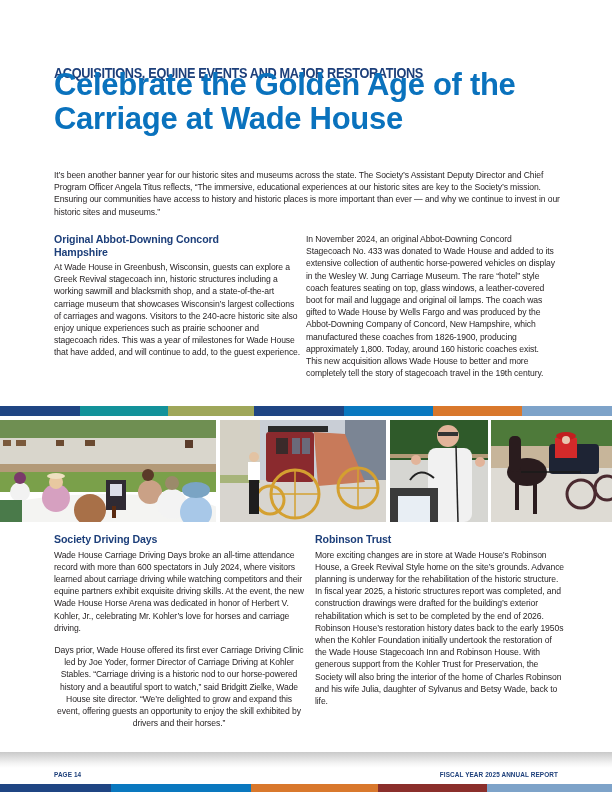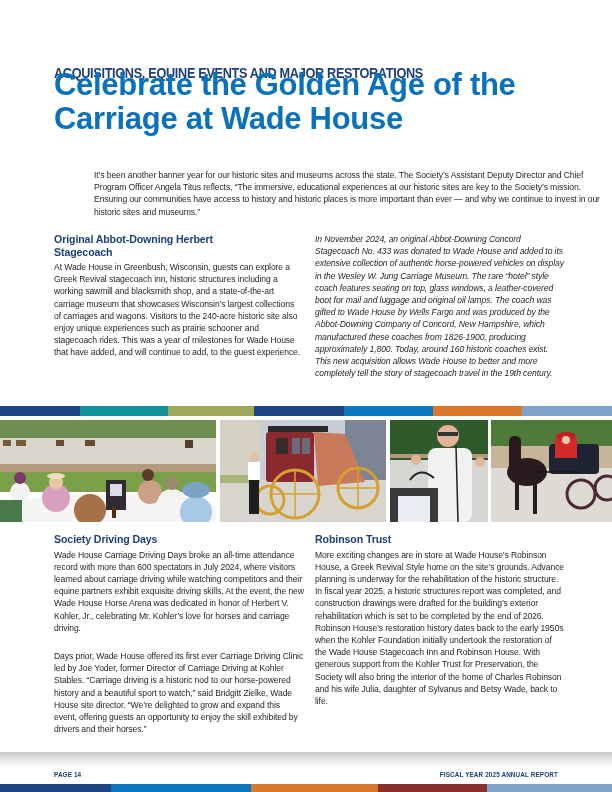--- a/index.html
+++ b/index.html
@@ -14,31 +14,31 @@
     }
     .title {
       position: absolute; left: 54px; top: 68px; width: 520px;
       font-family: "Liberation Sans", sans-serif; font-weight: 700;
       font-size: 31px; line-height: 34px; color: #0a72bd; letter-spacing: -0.3px;
     }
     .body-text {
       font-family: "Liberation Sans", sans-serif; font-size: 8.6px; line-height: 12.2px;
       color: #231f20; letter-spacing: -0.1px;
     }
-    .intro { position: absolute; left: 54px; top: 169px; width: 508px; margin-left: 40px; }
+    .intro { position: absolute; left: 54px; top: 169px; width: 508px; }
     .section-head {
       font-family: "Liberation Sans", sans-serif; font-weight: 700;
       font-size: 10.6px; line-height: 12.5px; color: #1d3f7a; letter-spacing: -0.1px;
       margin-bottom: 3px;
     }
     .col-left-top { position: absolute; left: 54px; top: 233px; width: 248px; }
-    .col-right-top { position: absolute; left: 315px; top: 233px; width: 250px; font-style: italic; }
+    .col-right-top { position: absolute; left: 306px; top: 233px; width: 250px; }
     .col-left-bottom { position: absolute; left: 54px; top: 533px; width: 250px; }
     .col-right-bottom { position: absolute; left: 315px; top: 533px; width: 250px; }
-    .para + .para { margin-top: 16px; }
+    .para + .para { margin-top: 10px; text-align: center; }
 
     .color-bar { position: absolute; left: 0; width: 612px; display: flex; }
     .color-bar .seg { height: 100%; }
     .top-bar { top: 406px; height: 10px; }
     .bottom-bar { top: 784px; height: 8px; }
 
     .photo { position: absolute; top: 420px; height: 102px; overflow: hidden; }
     .photo svg { width: 100%; height: 100%; display: block; }
 
     .footer-shadow {
@@ -56,21 +56,21 @@
 <body>
 
 <div>
 
   <div class="kicker">ACQUISITIONS, EQUINE EVENTS AND MAJOR RESTORATIONS</div>
   <h1 class="title">Celebrate the Golden Age of the Carriage at Wade House</h1>
 
   <p class="intro body-text">It’s been another banner year for our historic sites and museums across the state. The Society’s Assistant Deputy Director and Chief Program Officer Angela Titus reflects, “The immersive, educational experiences at our historic sites are key to the Society’s mission. Ensuring our communities have access to history and historic places is more important than ever — and why we continue to invest in our historic sites and museums.”</p>
 
   <div class="col-left-top">
-    <h2 class="section-head" style="width:200px">Original Abbot-Downing Herbert Stagecoach</h2>
+    <h2 class="section-head" style="width:200px">Original Abbot-Downing Concord Hampshire</h2>
     <p class="body-text">At Wade House in Greenbush, Wisconsin, guests can explore a Greek Revival stagecoach inn, historic structures including a working sawmill and blacksmith shop, and a state-of-the-art carriage museum that showcases Wisconsin’s largest collections of carriages and wagons. Visitors to the 240-acre historic site also enjoy unique experiences such as prairie schooner and stagecoach rides. This was a year of milestones for Wade House that have added, and will continue to add, to the guest experience.</p>
   </div>
 
   <div class="col-right-top">
     <p class="body-text">In November 2024, an original Abbot-Downing Concord Stagecoach No. 433 was donated to Wade House and added to its extensive collection of authentic horse-powered vehicles on display in the Wesley W. Jung Carriage Museum. The rare “hotel” style coach features seating on top, glass windows, a leather-covered boot for mail and luggage and original oil lamps. The coach was gifted to Wade House by Wells Fargo and was produced by the Abbot-Downing Company of Concord, New Hampshire, which manufactured these coaches from 1826-1900, producing approximately 1,800. Today, around 160 historic coaches exist. This new acquisition allows Wade House to better and more completely tell the story of stagecoach travel in the 19th century.</p>
   </div>
 
   <div class="color-bar top-bar">
     <div class="seg" style="width:80px;background:#1f4583"></div>
     <div class="seg" style="width:88px;background:#13929a"></div>

